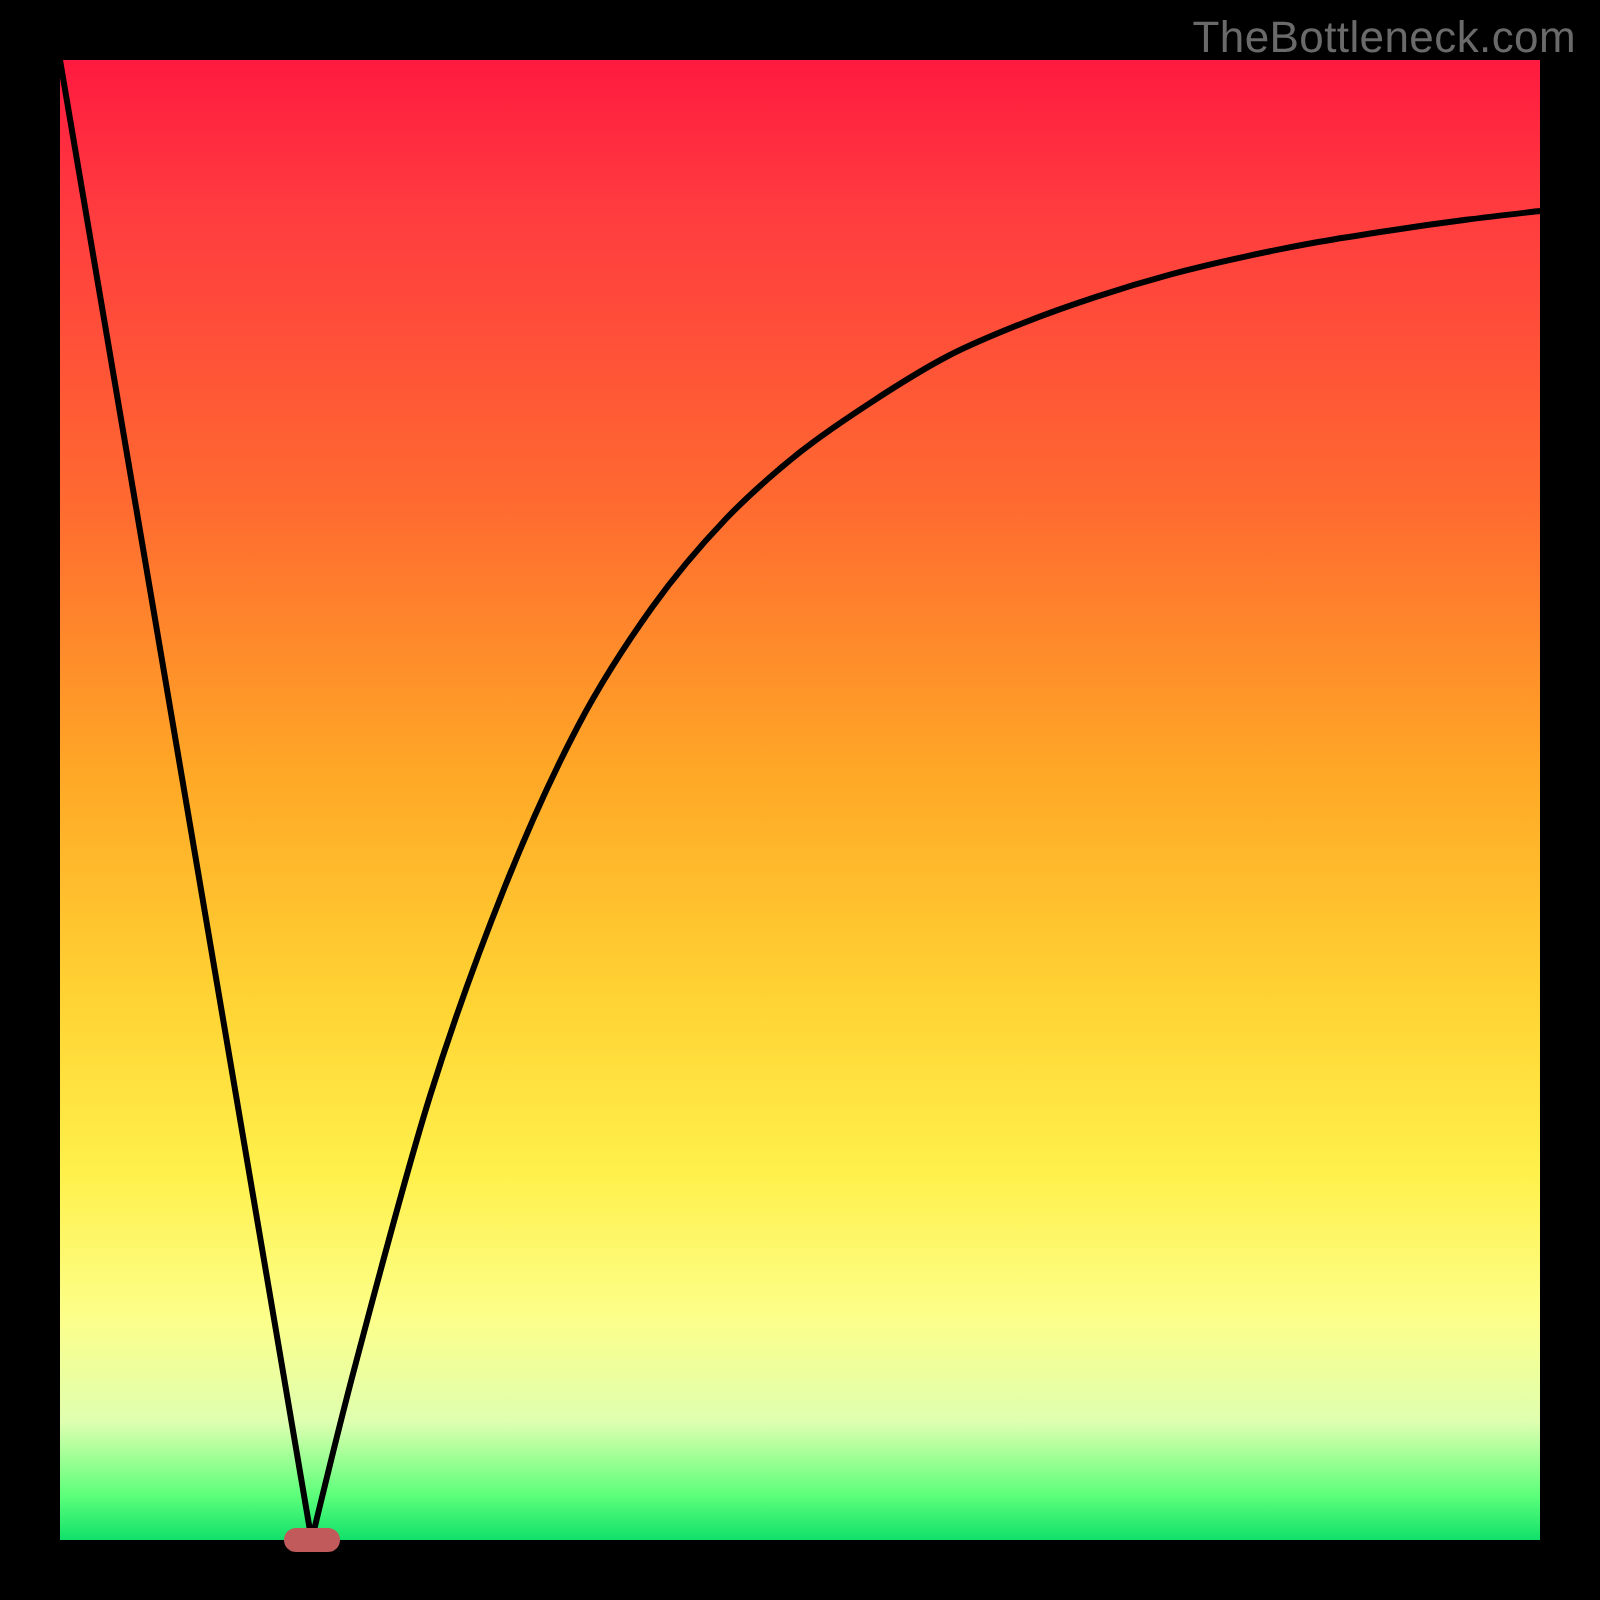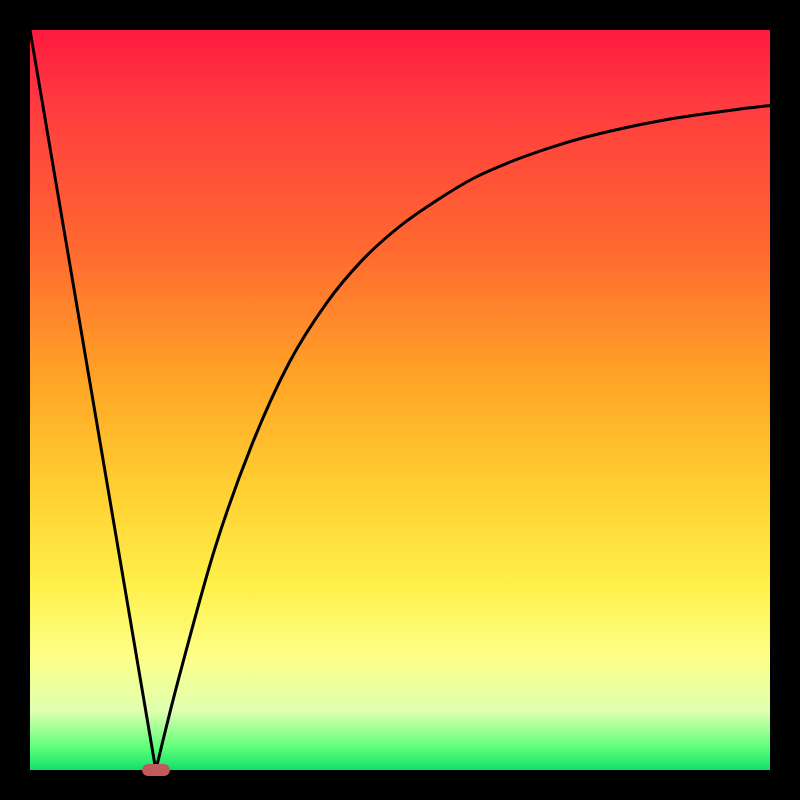--- a/index.html
+++ b/index.html
@@ -61,20 +61,21 @@
     height: 12px;
     border-radius: 6px;
     background: #c15a5a;
     transform: translate(-50%, -50%);
   }
 </style>
 </head>
 <body>
 
 <div class="frame">
+  <div class="watermark">TheBottleneck.com</div>
 
   <div class="plot">
     <svg class="curve" viewBox="0 0 740 740" preserveAspectRatio="none">
       <path d="M 0 0 L 125.80000000000001 740 C 146.76666666666668 863.3333333333334, 122.10000000000001 754.8, 125.80000000000001 740 C 129.5 725.2, 138.13333333333333 688.2, 148 651.2 C 157.86666666666667 614.2, 172.66666666666666 557.4666666666667, 185 518 C 197.33333333333334 478.5333333333333, 209.66666666666666 445.23333333333335, 222 414.4 C 234.33333333333334 383.5666666666666, 246.66666666666666 356.4333333333333, 259 332.99999999999994 C 271.3333333333333 309.5666666666666, 283.6666666666667 291.06666666666666, 296 273.8 C 308.3333333333333 256.53333333333336, 320.6666666666667 242.35000000000002, 333 229.40000000000003 C 345.3333333333333 216.45000000000005, 357.66666666666663 205.9666666666667, 370 196.10000000000002 C 382.33333333333337 186.23333333333335, 394.66666666666674 178.2166666666666, 407.00000000000006 170.19999999999993 C 419.33333333333337 162.18333333333325, 431.6666666666667 154.41333333333333, 444 148 C 456.3333333333333 141.58666666666667, 468.6666666666667 136.65333333333325, 481 131.7199999999999 C 493.3333333333333 126.78666666666658, 505.6666666666667 122.46999999999996, 518 118.39999999999998 C 530.3333333333334 114.33, 542.6666666666666 110.63000000000007, 555 107.30000000000007 C 567.3333333333334 103.97000000000007, 579.6666666666666 101.13333333333331, 592 98.41999999999996 C 604.3333333333334 95.7066666666666, 616.6666666666666 93.23999999999997, 629 91.01999999999998 C 641.3333333333334 88.8, 653.6666666666666 86.95000000000003, 666 85.10000000000002 C 678.3333333333334 83.25000000000001, 690.6666666666666 81.5233333333333, 703 79.91999999999996 C 715.3333333333334 78.31666666666662, 733.8333333333334 76.22000000000001, 740 75.48000000000002" fill="none" stroke="#000" stroke-width="3" stroke-linejoin="round" stroke-linecap="round"></path>
     </svg>
     <div class="marker" style="left: 125.8px; top: 740px; background: rgb(193, 90, 90);"></div>
   </div>
 </div>
 
 </body></html>

